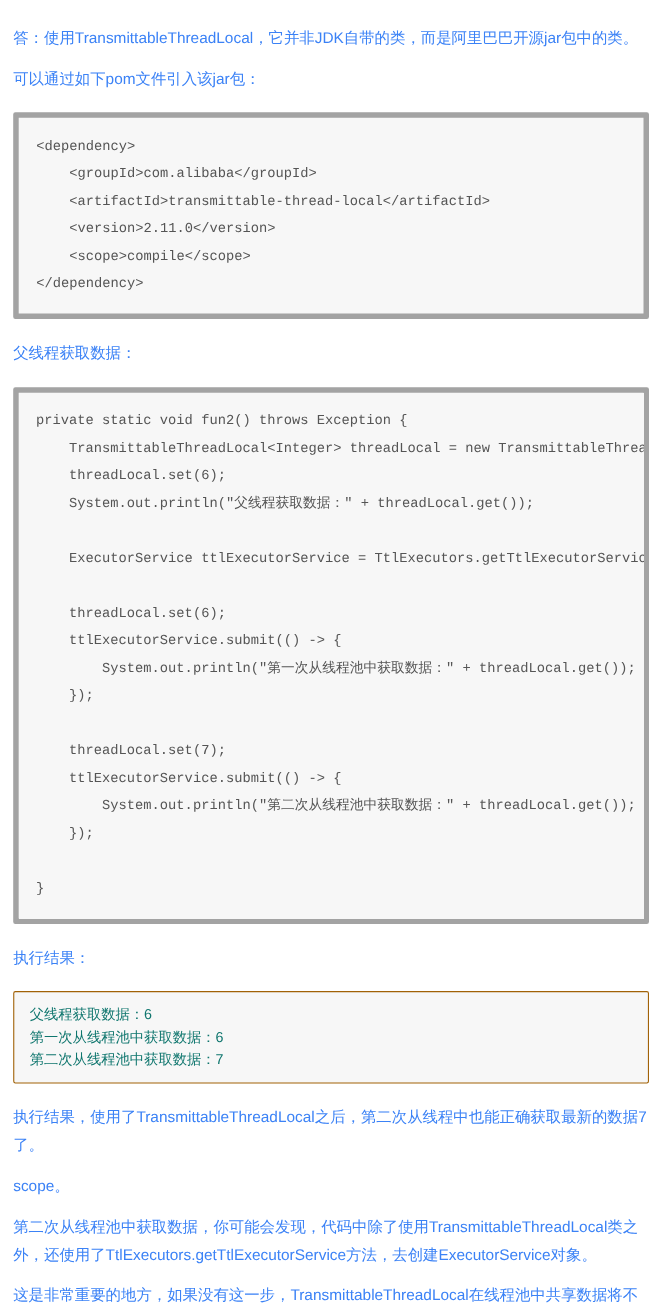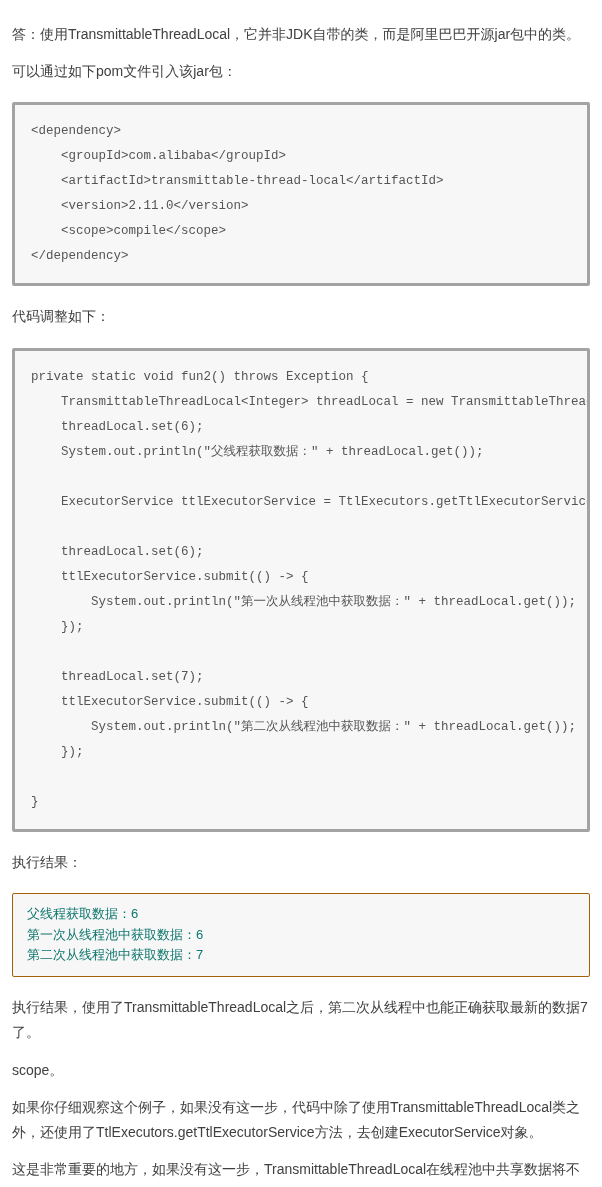--- a/index.html
+++ b/index.html
@@ -5,24 +5,24 @@
   * { box-sizing: border-box; margin: 0; padding: 0; }
   body {
     font-family: -apple-system, BlinkMacSystemFont, "Segoe UI", "PingFang SC", "Microsoft YaHei", sans-serif;
     font-size: 14px;
     line-height: 1.8;
     color: #333;
     background: #fff;
     padding: 10px 12px;
     width: 602px;
   }
-  p { margin: 12px 0; color: #404040; }
+  p { margin: 12px 0; color: #3b82f6; }
   .code-block {
     background: #f7f7f7;
-    border: 3px solid #a3a3a3;
+    border: 5px solid #a3a3a3;
     border-radius: 2px;
     padding: 14px 16px;
     margin: 18px 0;
     font-family: Consolas, Monaco, "Courier New", monospace;
     font-size: 12.5px;
     line-height: 2.0;
     color: #555;
     white-space: pre;
     overflow-x: auto;
     position: relative;
@@ -69,21 +69,21 @@
 
 <p>可以通过如下pom文件引入该jar包：</p>
 
 <div class="code-block">&lt;dependency&gt;
     &lt;groupId&gt;com.alibaba&lt;/groupId&gt;
     &lt;artifactId&gt;transmittable-thread-local&lt;/artifactId&gt;
     &lt;version&gt;2.11.0&lt;/version&gt;
     &lt;scope&gt;compile&lt;/scope&gt;
 &lt;/dependency&gt;</div>
 
-<p>代码调整如下：</p>
+<p>父线程获取数据：</p>
 
 <div class="code-block scroll"><div class="scroll-inner">private static void fun2() throws Exception {
     TransmittableThreadLocal&lt;Integer&gt; threadLocal = new TransmittableThreadLocal&lt;&gt;();
     threadLocal.set(6);
     System.out.println("父线程获取数据：" + threadLocal.get());
 
     ExecutorService ttlExecutorService = TtlExecutors.getTtlExecutorService(Executors.newFixedThreadPool(1));
 
     threadLocal.set(6);
     ttlExecutorService.submit(() -&gt; {
@@ -100,15 +100,15 @@
 <p>执行结果：</p>
 
 <div class="result-block">父线程获取数据：6
 第一次从线程池中获取数据：6
 第二次从线程池中获取数据：7</div>
 
 <p>执行结果，使用了TransmittableThreadLocal之后，第二次从线程中也能正确获取最新的数据7了。</p>
 
 <p>scope。</p>
 
-<p>如果你仔细观察这个例子，如果没有这一步，代码中除了使用TransmittableThreadLocal类之外，还使用了TtlExecutors.getTtlExecutorService方法，去创建ExecutorService对象。</p>
+<p>第二次从线程池中获取数据，你可能会发现，代码中除了使用TransmittableThreadLocal类之外，还使用了TtlExecutors.getTtlExecutorService方法，去创建ExecutorService对象。</p>
 
 <p>这是非常重要的地方，如果没有这一步，TransmittableThreadLocal在线程池中共享数据将不会起作用。</p>
 
 </body></html>

